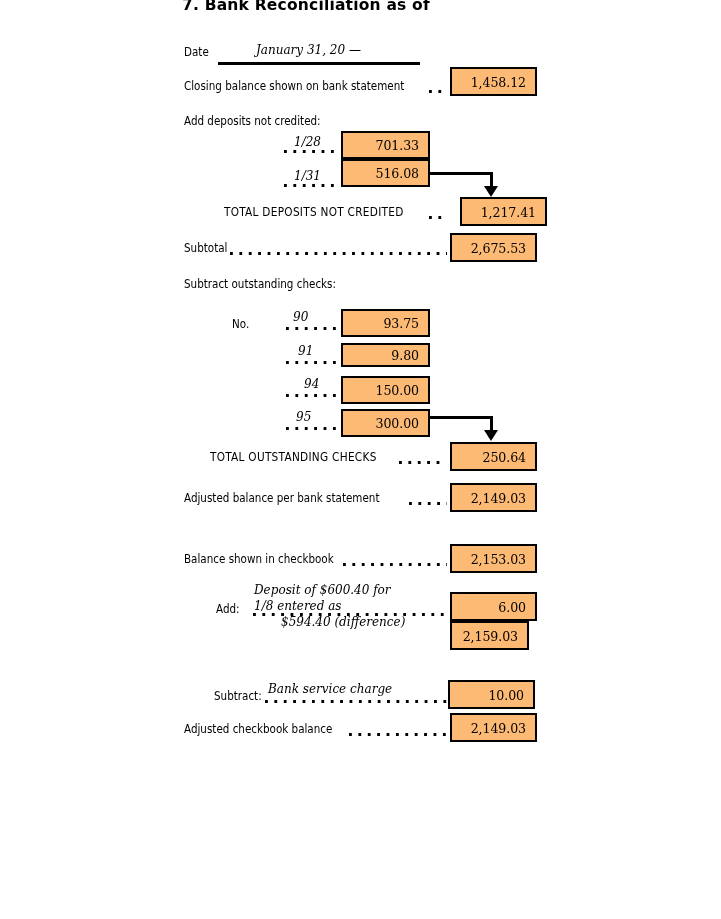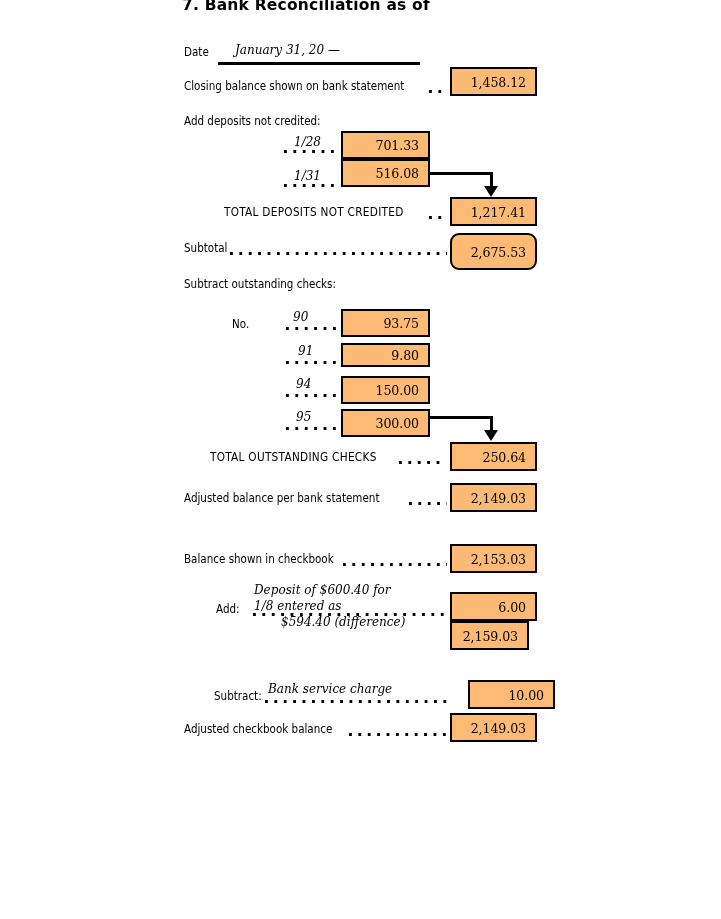--- a/index.html
+++ b/index.html
@@ -105,21 +105,21 @@
     border-top: 11px solid #000000;
   }
 </style>
 </head>
 <body>
 
 <div class="abs" id="form-title">7. Bank Reconciliation as of</div>
 
 <div class="abs plabel" style="left:184px; top:45px;">Date</div>
 <div class="rule" style="left:218px; top:62px; width:202px;"></div>
-<div class="abs hand" style="left:235px; top:44px;">January 31, 20 —</div>
+<div class="abs hand" style="left:256px; top:44px;">January 31, 20 —</div>
 
 <div class="abs plabel" style="left:184px; top:79px;">Closing balance shown on bank statement</div>
 <div class="leader" style="left:429px; top:90px; width:18px;"></div>
 <div class="vbox" style="left:450px; top:67px; width:87px; height:29px;">
   <span class="val">1,458.12</span>
 </div>
 
 <div class="abs plabel" style="left:184px; top:114px;">Add deposits not credited:</div>
 
 <div class="leader" style="left:284px; top:150px; width:54px;"></div>
@@ -133,48 +133,48 @@
 <div class="vbox stacked-lower" style="left:341px; top:159px; width:89px; height:28px;">
   <span class="val">516.08</span>
 </div>
 
 <div class="conn-h" style="left:430px; top:172px; width:63px;"></div>
 <div class="conn-v" style="left:490px; top:172px; height:16px;"></div>
 <div class="arrowhead" style="left:484px; top:186px;"></div>
 
 <div class="abs plabel caps" style="left:224px; top:205px;">TOTAL DEPOSITS NOT CREDITED</div>
 <div class="leader" style="left:429px; top:216px; width:18px;"></div>
-<div class="vbox" style="left:450px; top:197px; width:87px; height:29px;">
+<div class="vbox" style="left:460px; top:197px; width:87px; height:29px;">
   <span class="val">1,217.41</span>
 </div>
 
 <div class="abs plabel" style="left:184px; top:241px;">Subtotal</div>
 <div class="leader" style="left:230px; top:252px; width:217px;"></div>
-<div class="vbox" style="left:450px; top:233px; width:87px; height:37px;border-radius:9px;">
+<div class="vbox" style="left:450px; top:233px; width:87px; height:29px;">
   <span class="val">2,675.53</span>
 </div>
 
 <div class="abs plabel" style="left:184px; top:277px;">Subtract outstanding checks:</div>
 
 <div class="abs plabel" style="left:232px; top:317px;">No.</div>
 
 <div class="leader" style="left:286px; top:327px; width:52px;"></div>
 <div class="abs hand" style="left:293px; top:311px;">90</div>
 <div class="vbox" style="left:341px; top:309px; width:89px; height:28px;">
   <span class="val">93.75</span>
 </div>
 
 <div class="leader" style="left:286px; top:361px; width:52px;"></div>
 <div class="abs hand" style="left:298px; top:345px;">91</div>
 <div class="vbox" style="left:341px; top:343px; width:89px; height:24px;">
   <span class="val">9.80</span>
 </div>
 
 <div class="leader" style="left:286px; top:394px; width:52px;"></div>
-<div class="abs hand" style="left:296px; top:378px;">94</div>
+<div class="abs hand" style="left:304px; top:378px;">94</div>
 <div class="vbox" style="left:341px; top:376px; width:89px; height:28px;">
   <span class="val">150.00</span>
 </div>
 
 <div class="leader" style="left:286px; top:427px; width:52px;"></div>
 <div class="abs hand" style="left:296px; top:411px;">95</div>
 <div class="vbox" style="left:341px; top:409px; width:89px; height:28px;">
   <span class="val">300.00</span>
 </div>
 
@@ -208,21 +208,21 @@
 <div class="vbox" style="left:450px; top:592px; width:87px; height:29px;">
   <span class="val">6.00</span>
 </div>
 <div class="vbox" style="left:450px; top:621px; width:79px; height:29px;">
   <span class="val">2,159.03</span>
 </div>
 
 <div class="abs plabel" style="left:214px; top:689px;">Subtract:</div>
 <div class="leader" style="left:265px; top:700px; width:182px;"></div>
 <div class="abs hand" style="left:268px; top:683px;">Bank service charge</div>
-<div class="vbox" style="left:468px; top:680px; width:87px; height:29px;">
+<div class="vbox" style="left:448px; top:680px; width:87px; height:29px;">
   <span class="val">10.00</span>
 </div>
 
 <div class="abs plabel" style="left:184px; top:722px;">Adjusted checkbook balance</div>
 <div class="leader" style="left:349px; top:733px; width:98px;"></div>
 <div class="vbox" style="left:450px; top:713px; width:87px; height:29px;">
   <span class="val">2,149.03</span>
 </div>
 
 </body></html>

